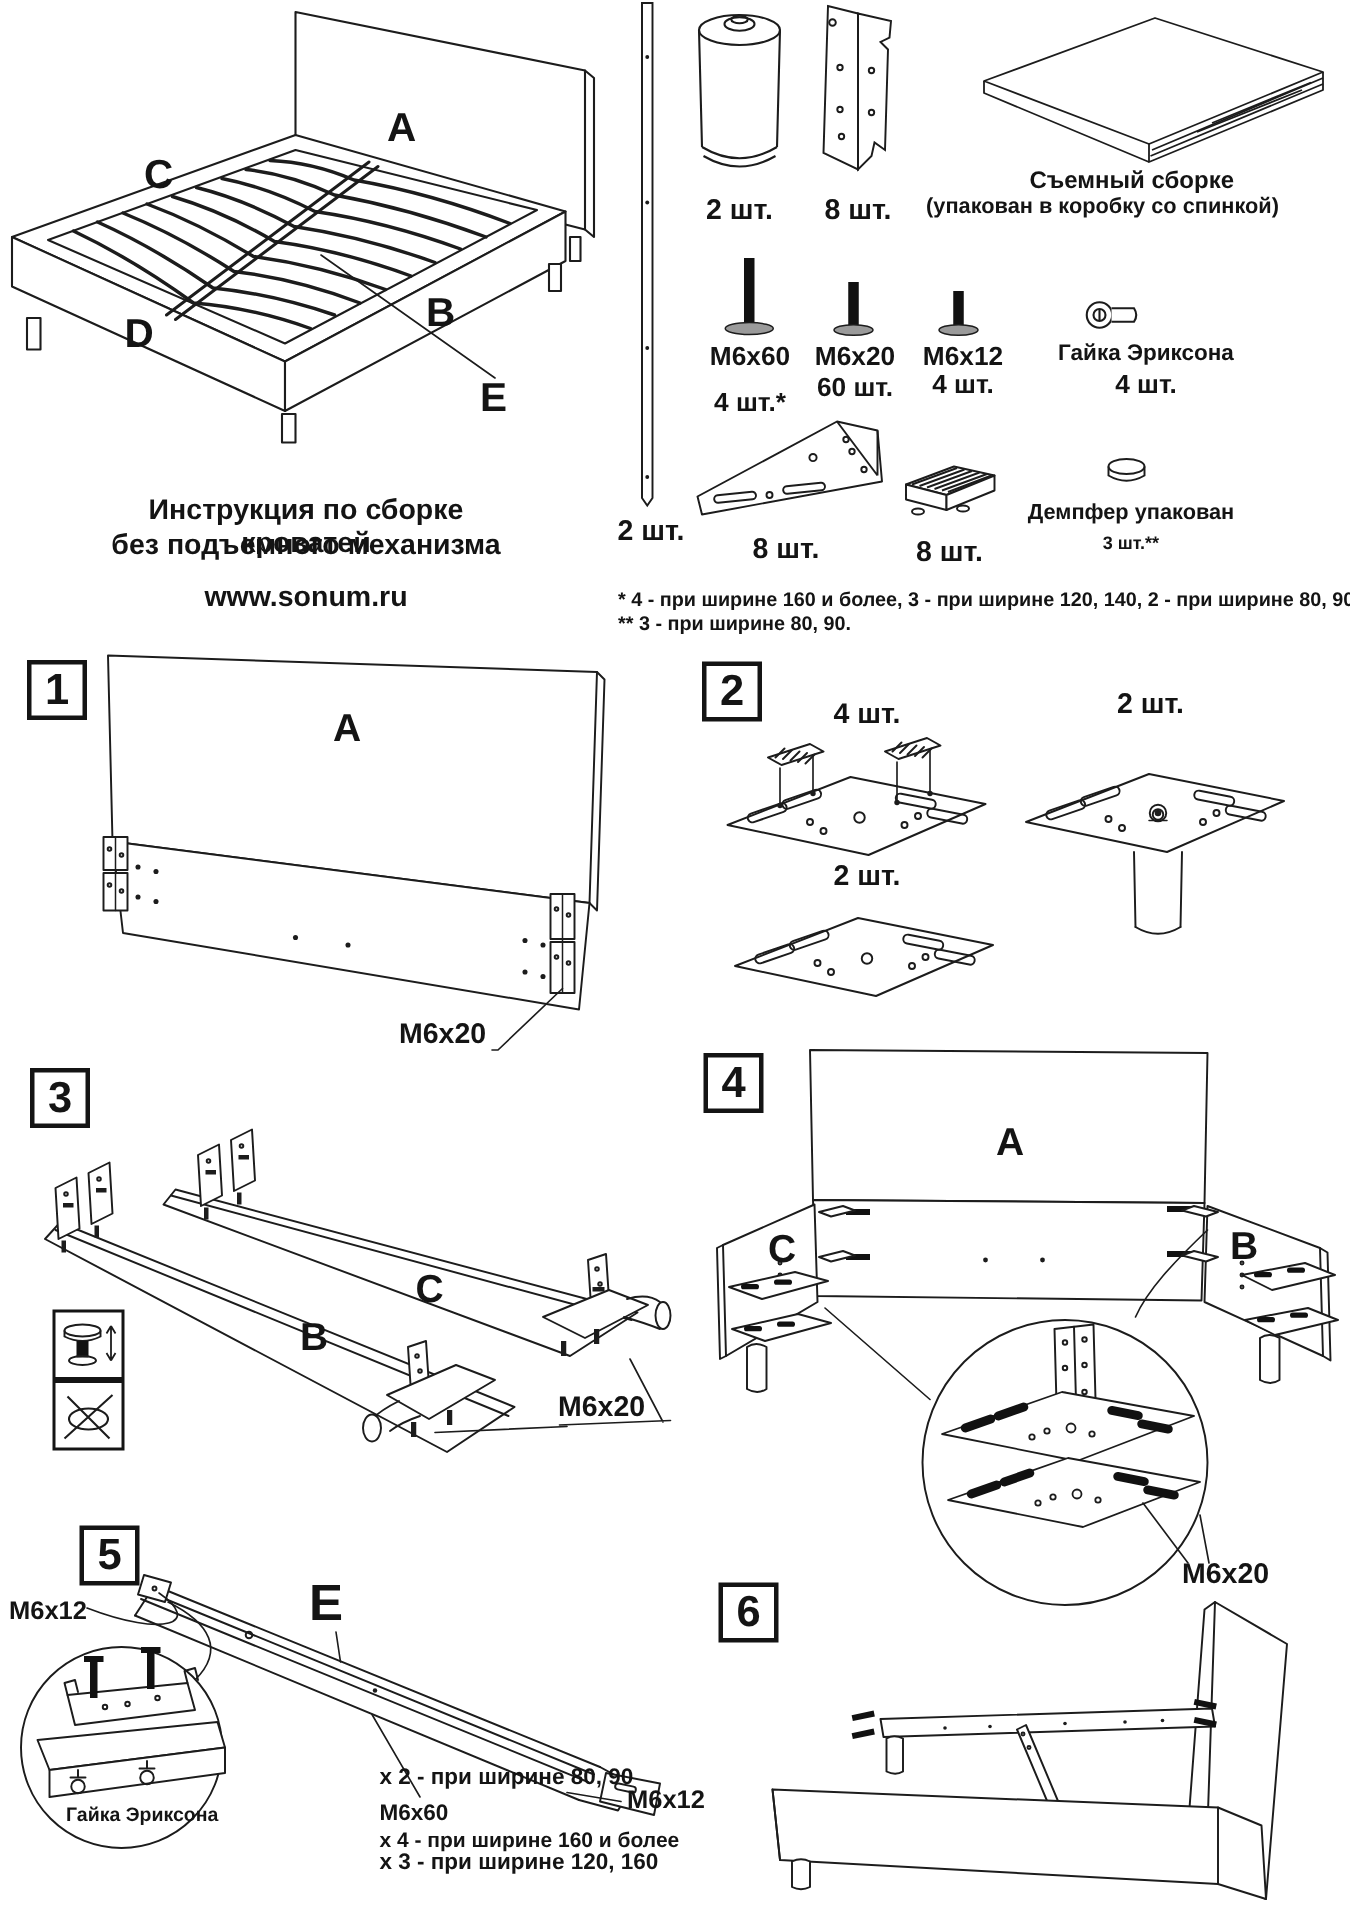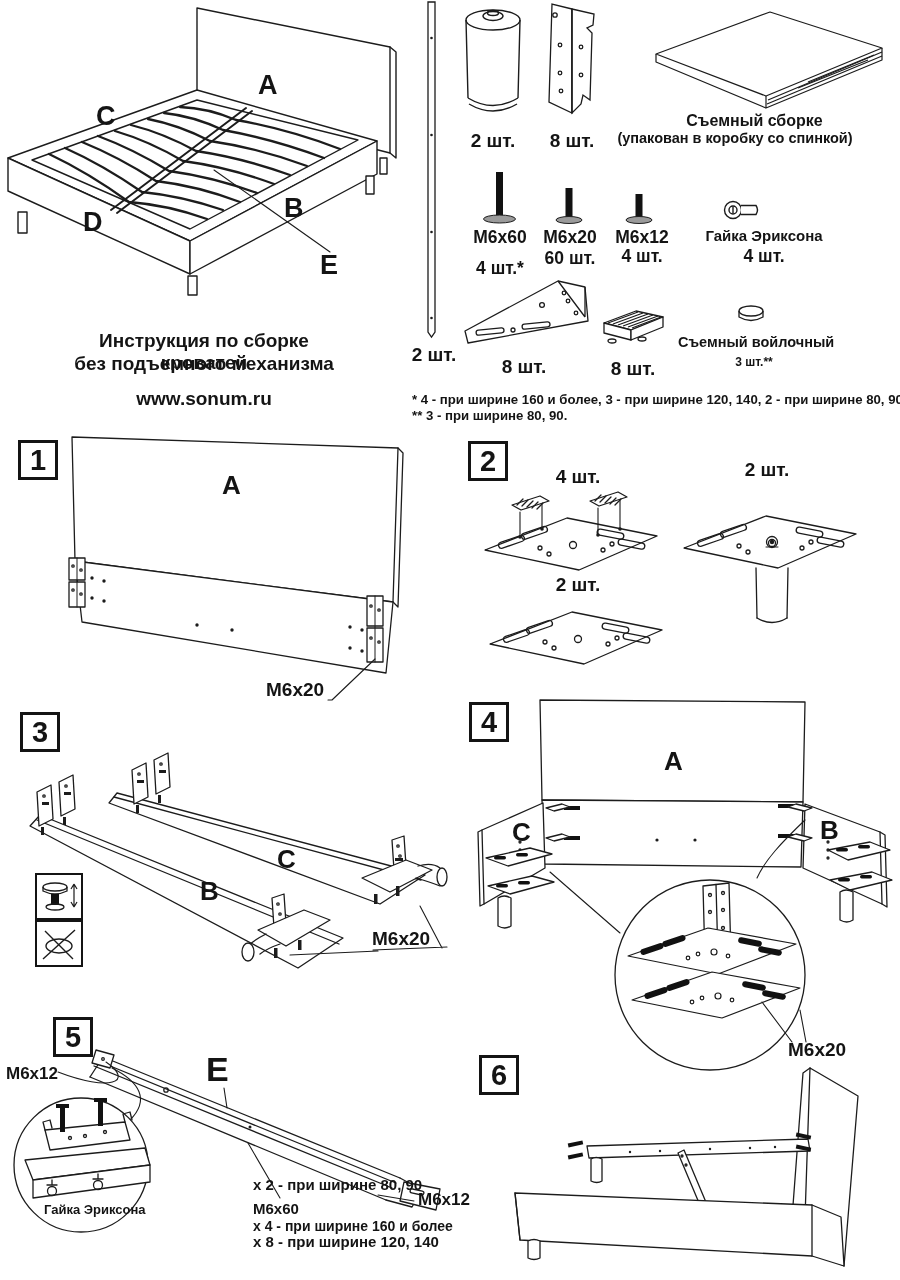--- a/index.html
+++ b/index.html
@@ -163,21 +163,21 @@
     </g>
   </svg>
   <div class="abs lbl ctr" style="left:601px;top:358px;width:64px;font-size:19px">8 шт.</div>
 
   <svg class="abs" style="left:736px;top:304px" width="30" height="22" viewBox="0 0 30 22">
     <g stroke="#1c1c1c" fill="none" stroke-width="1.3">
       <ellipse cx="15" cy="7" rx="12" ry="5"></ellipse>
       <path d="M3,7 L3,13 Q15,20 27,13 L27,7"></path>
     </g>
   </svg>
-  <div class="abs lbl ctr" style="left:678px;top:334px;width:152px;font-size:14.5px">Съемный войлочный</div>
+  <div class="abs lbl ctr" style="left:678px;top:334px;width:152px;font-size:14.5px">Демпфер упакован</div>
   <div class="abs lbl ctr" style="left:692px;top:355px;width:124px;font-size:12px">3 шт.**</div>
 
   <div class="abs lbl" style="left:412px;top:392px;font-size:13.2px">* 4 - при ширине 160 и более, 3 - при ширине 120, 140, 2 - при ширине 80, 90.</div>
   <div class="abs lbl" style="left:412px;top:408px;font-size:13.2px">** 3 - при ширине 80, 90.</div>
 
   <div class="abs lbl ctr" style="left:56px;top:330px;width:296px;font-size:19px;white-space:normal">Инструкция по сборке кроватей</div>
   <div class="abs lbl ctr" style="left:56px;top:388px;width:296px;font-size:19px">www.sonum.ru</div>
   <div class="abs lbl ctr" style="left:56px;top:353px;width:296px;font-size:19px;white-space:normal">без подъемного механизма</div>
 
   <div class="abs stepnum" style="left:18px;top:440px">1</div>
@@ -459,21 +459,21 @@
       </g>
       <path stroke-width="1.1" d="M248,113 L280,168"></path>
       <path stroke-width="1.1" d="M378,165 L414,171"></path>
     </g>
   </svg>
   <div class="abs lbl" style="left:206px;top:1050px;font-size:34px">E</div>
   <div class="abs lbl" style="left:6px;top:1064px;font-size:17px">M6x12</div>
   <div class="abs lbl" style="left:44px;top:1202px;font-size:13px">Гайка Эриксона</div>
   <div class="abs lbl" style="left:253px;top:1200px;font-size:15px">M6x60</div>
   <div class="abs lbl" style="left:253px;top:1218px;font-size:14px">x 4 - при ширине 160 и более</div>
-  <div class="abs lbl" style="left:253px;top:1233px;font-size:15px">x 8 - при ширине 120, 140</div>
+  <div class="abs lbl" style="left:253px;top:1233px;font-size:15px">x 3 - при ширине 120, 160</div>
   <div class="abs lbl" style="left:253px;top:1176px;font-size:15px">x 2 - при ширине 80, 90</div>
   <div class="abs lbl" style="left:418px;top:1190px;font-size:17px">M6x12</div>
 
   <div class="abs stepnum" style="left:479px;top:1055px">6</div>
   <svg class="abs" style="left:460px;top:1060px" width="440" height="218" viewBox="0 0 440 218">
     <g stroke="#1c1c1c" fill="none" stroke-width="1.3" stroke-linejoin="round" stroke-linecap="round">
       <path fill="#fff" d="M350,8 L398,36 L384,206 L344,188 Z"></path>
       <path d="M350,8 L343,13 L330,185"></path>
       <g>
         <path fill="#fff" d="M127,86 L348,79 L350,91 L129,98 Z"></path>

